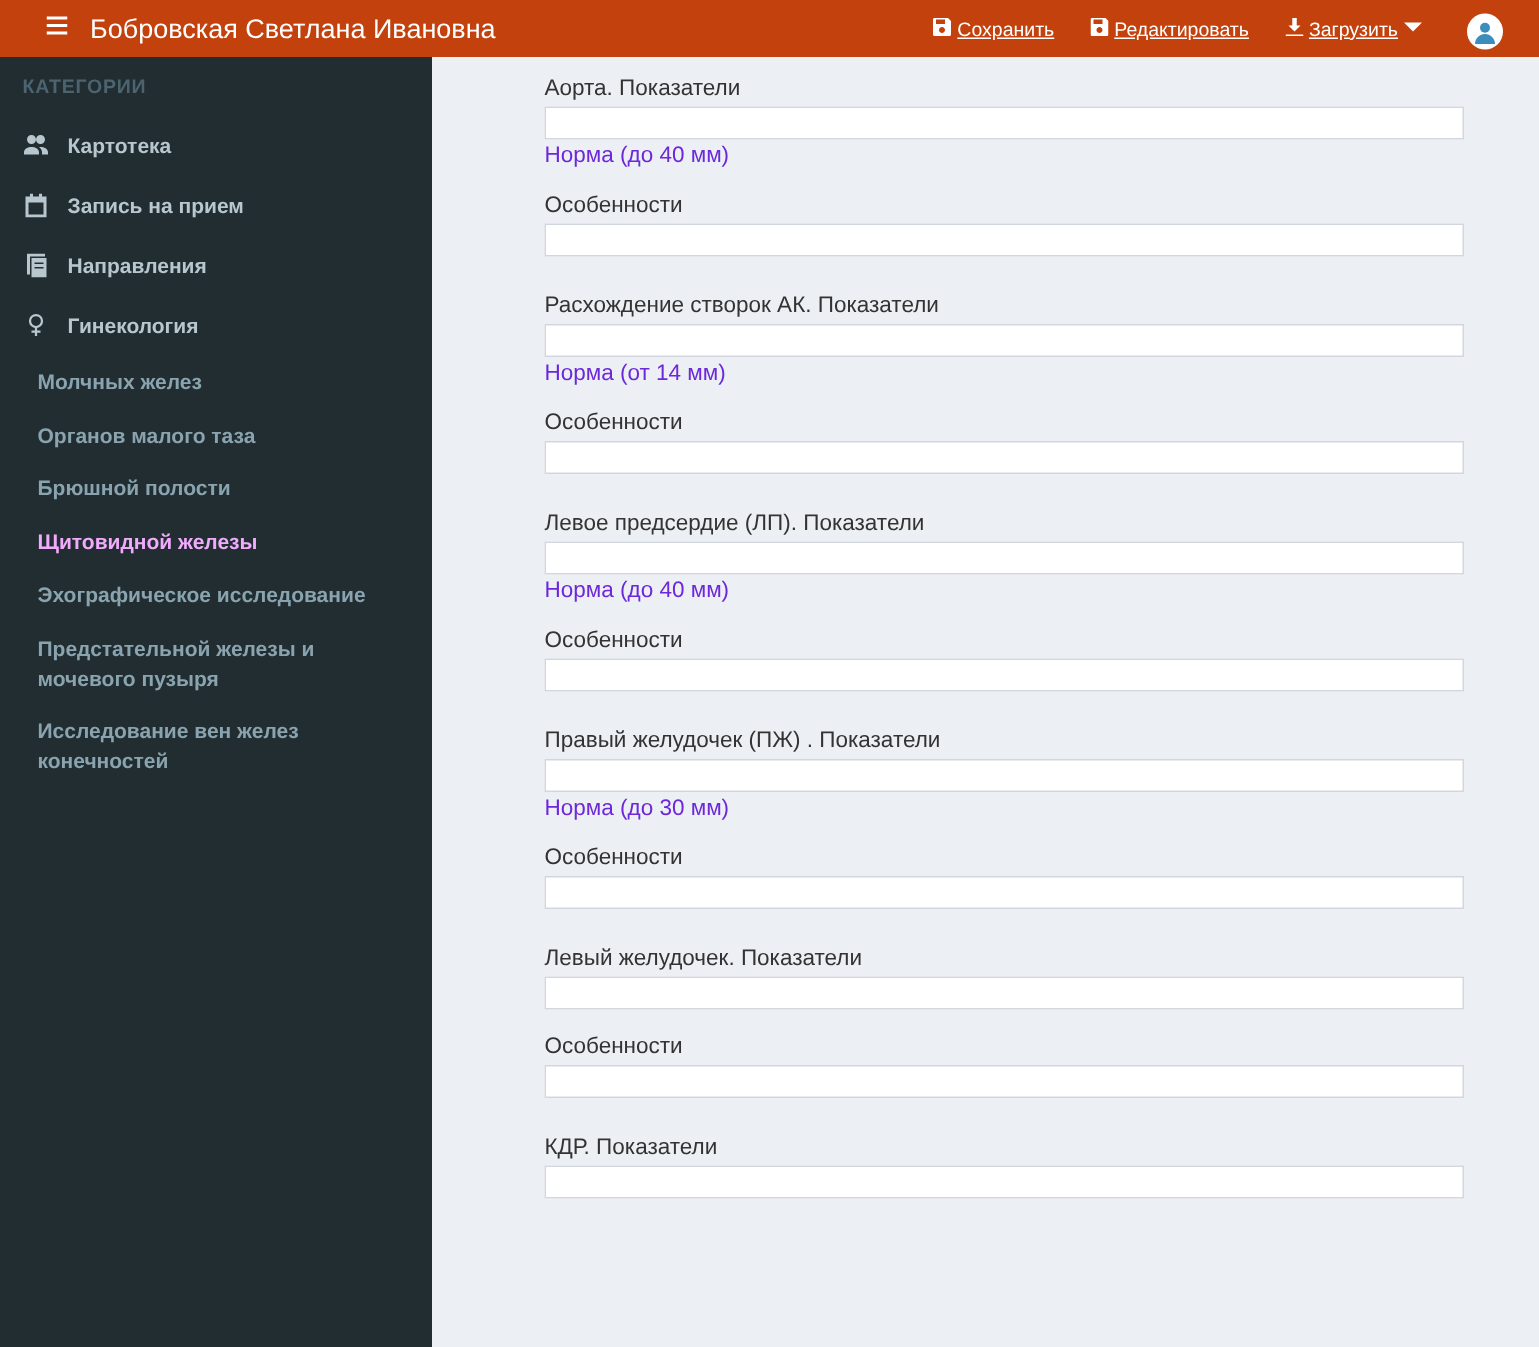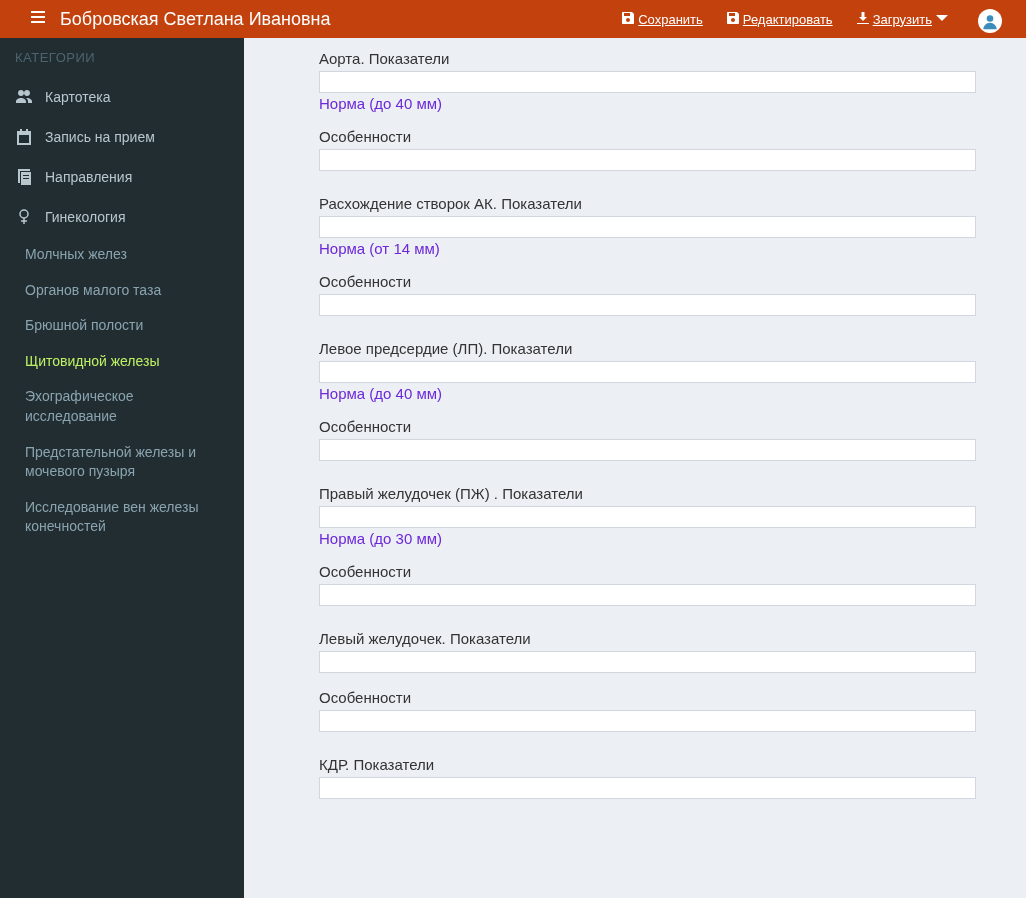--- a/index.html
+++ b/index.html
@@ -62,24 +62,25 @@
       justify-content: center;
       overflow: hidden;
     }
     .avatar svg { width: 20px; height: 20px; }
     .body {
       display: flex;
       flex: 1;
       min-height: 0;
     }
     .sidebar {
-      width: 244px;
+      width: 288px;
       background: #222d32;
       color: #b8c7ce;
       flex-shrink: 0;
+      font-weight: bold;
     }
     .sidebar-header {
       padding: 12px 15px;
       font-size: 13px;
       color: #4b646f;
       letter-spacing: 0.5px;
     }
     .sidebar-item {
       padding: 12px 15px;
       display: flex;
@@ -106,21 +107,21 @@
       margin-left: auto;
     }
     .sidebar-item .chev svg { width: 10px; height: 10px; fill: currentColor; }
     .sub-item {
       padding: 8px 15px 8px 25px;
       font-size: 14px;
       color: #8aa4af;
       cursor: pointer;
       line-height: 1.4;
     }
-    .sub-item.active { color: #bef264; }
+    .sub-item.active { color: #f0abfc; }
     .content {
       flex: 1;
       padding: 12px 20px;
       overflow-y: auto;
       background: #ecf0f5;
     }
     .page-title {
       font-size: 19px;
       color: #333;
       margin-bottom: 18px;
@@ -244,21 +245,21 @@
       <span>Гинекология</span>
     </div>
 
 
     <div class="sub-item"><span>Молчных желез</span></div>
     <div class="sub-item"><span>Органов малого таза</span></div>
     <div class="sub-item"><span>Брюшной полости</span></div>
     <div class="sub-item active"><span>Щитовидной железы</span></div>
     <div class="sub-item"><span>Эхографическое исследование</span></div>
     <div class="sub-item"><span>Предстательной железы и мочевого пузыря</span></div>
-    <div class="sub-item"><span>Исследование вен железы конечностей</span></div>
+    <div class="sub-item"><span>Исследование вен желез конечностей</span></div>
   </div>
 
   <div class="content">
     <div class="form-area">
 
       <div class="form-group">
         <label class="form-label">Аорта. Показатели</label>
         <input class="form-input" type="text" value="" style="">
         <div class="form-hint">Норма (до 40 мм)</div>
       </div>

